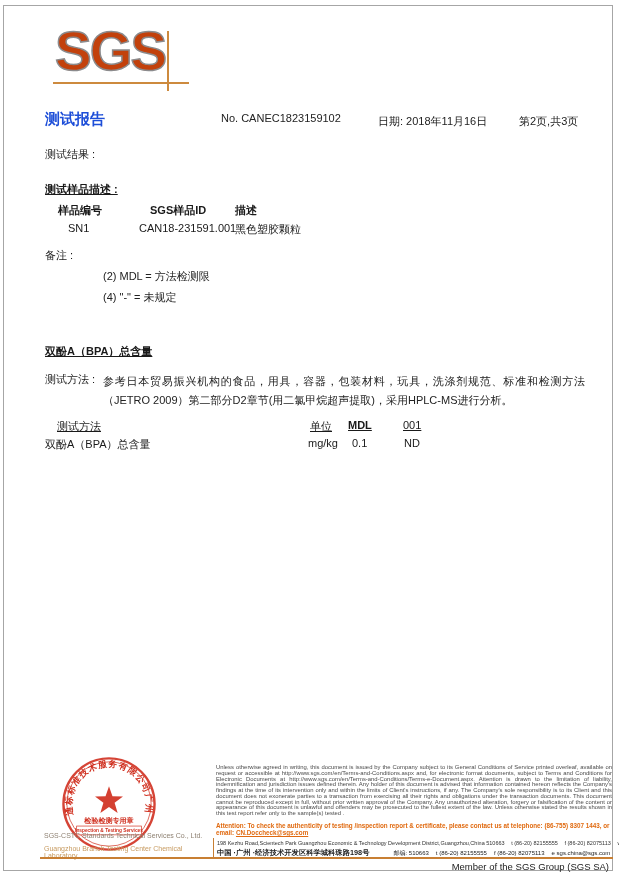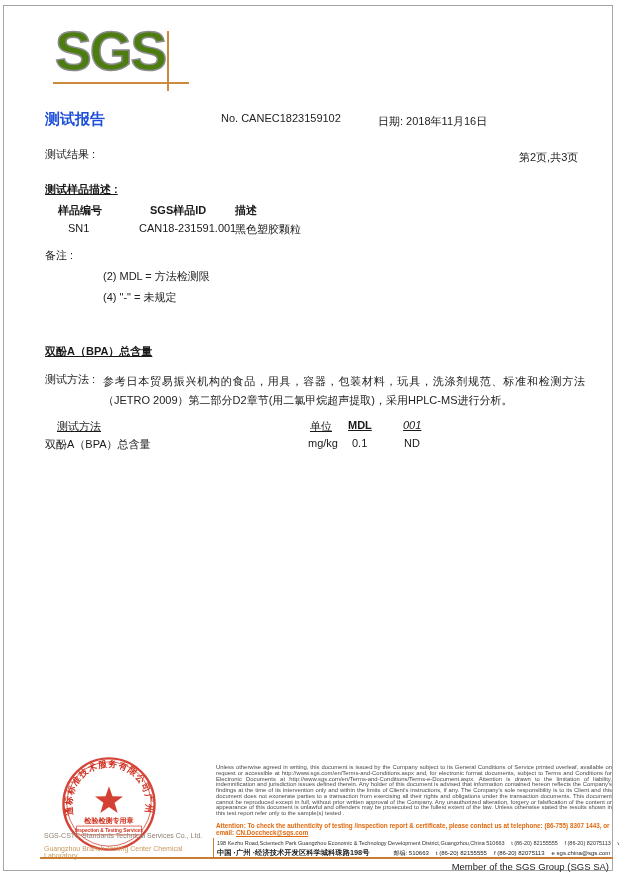--- a/index.html
+++ b/index.html
@@ -2,33 +2,33 @@
 <html><head>
 <meta charset="utf-8">
 <style>
   * { margin:0; padding:0; box-sizing:border-box; }
   html,body { background:#fff; }
   body { font-family:"Liberation Sans","DejaVu Sans",sans-serif; color:#222; }
   .page { position:relative; width:619px; height:875px; background:#fff; overflow:hidden; }
   .page-border { position:absolute; left:3px; top:5px; width:610px; height:866px; border:1px solid #a6a6a6; pointer-events:none; }
 
   
-  .logo { position:absolute; left:55px; top:24px; font-size:55px; font-weight:bold; color:#4d7c0f; letter-spacing:-2px; -webkit-text-stroke:1.5px #8b8b8d; line-height:1; }
+  .logo { position:absolute; left:55px; top:24px; font-size:55px; font-weight:bold; color:#c2410c; letter-spacing:-2px; -webkit-text-stroke:1.5px #8b8b8d; line-height:1; }
   .logo-hline { position:absolute; left:53px; top:82px; width:136px; height:2px; background:#cd8a3e; }
   .logo-vline { position:absolute; left:167px; top:31px; width:2px; height:60px; background:#cd8a3e; }
 
   .doc-title { position:absolute; left:45px; top:110px; font-size:15px; font-weight:bold; color:#1d4ed8; }
   .report-no { position:absolute; left:221px; top:112px; font-size:11px; }
   .report-date { position:absolute; left:378px; top:114px; font-size:11px; }
-  .report-page { position:absolute; left:519px; top:114px; font-size:11px;margin-top:36px; }
+  .report-page { position:absolute; left:519px; top:114px; font-size:11px; }
 
   .t11 { font-size:11px; color:#1a1a1a; }
   .bold { font-weight:bold; }
   .und { text-decoration:underline; }
-  .ital { font-style:italic; }
+  .ital { }
 
   .lbl-results { position:absolute; left:45px; top:147px; }
   .hd-sample { position:absolute; left:45px; top:182px; }
 
   .smp-h1 { position:absolute; left:58px; top:203px; }
   .smp-h2 { position:absolute; left:150px; top:203px; }
   .smp-h3 { position:absolute; left:235px; top:203px; }
   .smp-c1 { position:absolute; left:68px; top:222px; }
   .smp-c2 { position:absolute; left:139px; top:222px; }
   .smp-c3 { position:absolute; left:235px; top:222px; }

